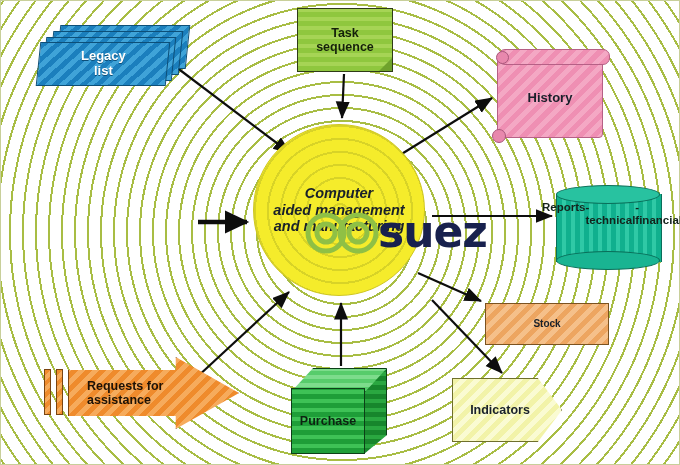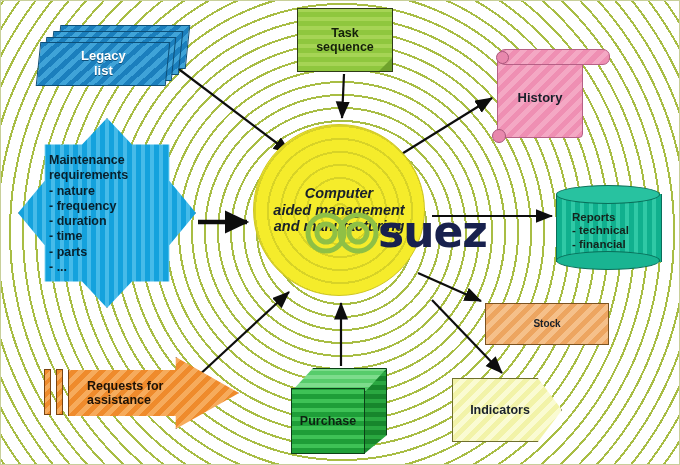--- a/index.html
+++ b/index.html
@@ -96,21 +96,21 @@
   }
   #task-node .fold{
     position:absolute;right:0;bottom:0;
     width:0;height:0;
     border-left:13px solid transparent;
     border-bottom:13px solid #6fa22c;
   }
 
   
   #history-node{
-    left:497px;top:58px;width:86px;height:80px;
+    left:497px;top:58px;width:106px;height:80px;
     background:
       repeating-linear-gradient(135deg,
         #ef8fb3 0px,#ef8fb3 5px,
         #f4a8c4 5px,#f4a8c4 10px);
     border:1px solid #b66086;
     border-radius:4px;
     font-size:13px;
   }
   #history-node .roll-top{
     position:absolute;left:0px;top:-10px;width:110px;height:14px;
@@ -155,22 +155,22 @@
   }
   #reports-node .cyl-bot{
     position:absolute;left:0;bottom:0px;width:104px;height:19px;
     background:#19b492;
     border:1px solid #0a6e59;
     border-radius:50%;
     box-sizing:border-box;
   }
   #reports-node .cyl-txt{
     position:absolute;left:0;top:16px;width:104px;height:60px;
-    display:flex;flex-direction:column;justify-content:center;
-    font-size:11.5px;text-align:left;padding-left:16px;
+    display:flex;flex-direction:row;justify-content:center;
+    font-size:11.5px;text-align:left;padding-left:8px;
     color:#14231c;box-sizing:border-box;
   }
 
   
   #stock-node{
     left:485px;top:303px;width:124px;height:42px;
     background:
       repeating-linear-gradient(135deg,
         #eda560 0px,#eda560 5px,
         #f5c08a 5px,#f5c08a 10px);
@@ -389,32 +389,20 @@
     <div class="chev c1"></div>
     <div class="chev c2"></div>
     <div class="arrow-body">
       <div class="lbl">
         <span>Requests for</span><br>
         <span>assistance</span>
       </div>
     </div>
   </div>
 
-  <div id="maint-node" class="node">
-    <div class="lbl">
-      <span>Maintenance</span><br>
-      <span>requirements</span><br>
-      <span>- nature</span><br>
-      <span>- frequency</span><br>
-      <span>- duration</span><br>
-      <span>- time</span><br>
-      <span>- parts</span><br>
-      <span>- ...</span>
-    </div>
-  </div>
 
   <div id="center-node" class="node">
     <div class="lbl">
       <span>Computer</span><br>
       <span>aided management</span><br>
       <span>and manufacturing</span>
     </div>
   </div>
 
   <div id="suez-watermark">

